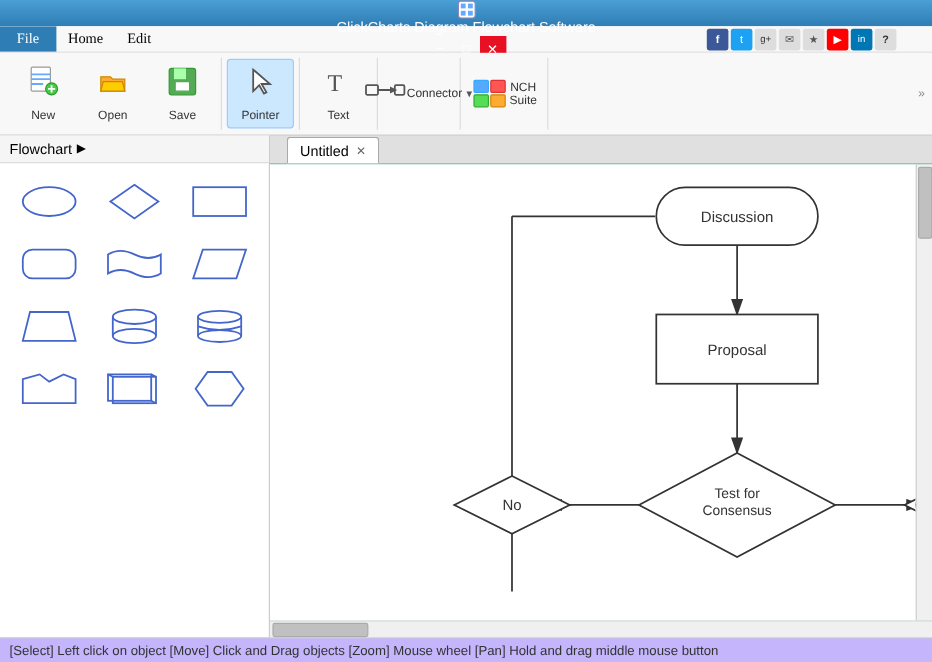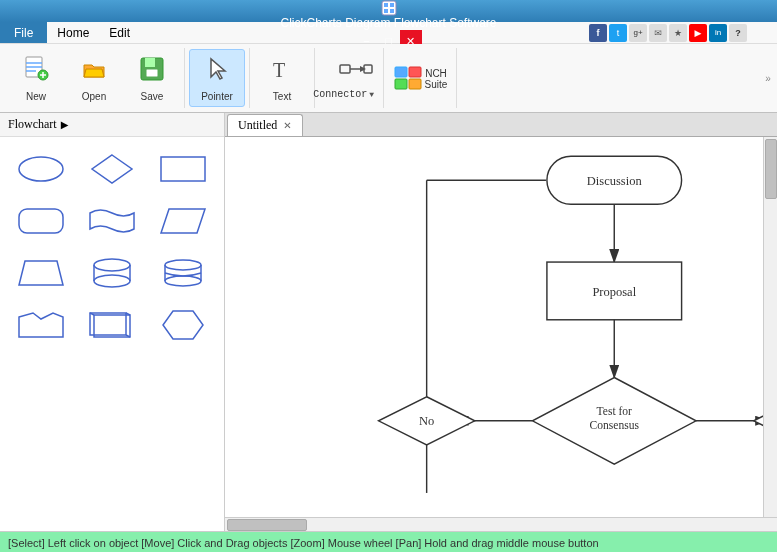--- a/index.html
+++ b/index.html
@@ -32,20 +32,21 @@
       height: 22px;
       border-bottom: 1px solid #ddd;
     }
     .menu-item {
       padding: 2px 10px;
       cursor: pointer;
       font-size: 12px;
       height: 100%;
       display: flex;
       align-items: center;
+      font-family: Liberation Serif, serif;
     }
     .menu-item.file-btn {
       background: #2e7db5;
       color: white;
       padding: 2px 14px;
     }
     .social-icon {
       width: 18px; height: 18px;
       display: flex; align-items: center; justify-content: center;
       font-size: 10px; border-radius: 2px; cursor: pointer;
@@ -94,21 +95,20 @@
       position: absolute; right: 2px; top: 50%; transform: translateY(-50%);
       font-size: 10px; color: #888; cursor: pointer;
       width: 14px; height: 20px; display: flex; align-items: center; justify-content: center;
     }
 
     
     .main-area {
       display: flex;
       height: calc(552px - 22px - 22px - 68px - 22px);
       background: #5eead4;
-      font-family: Liberation Serif, serif;
     }
 
     
     .shapes-panel {
       width: 225px;
       background: white;
       border-right: 1px solid #ccc;
       display: flex;
       flex-direction: column;
     }
@@ -136,21 +136,21 @@
       height: 44px;
       cursor: pointer;
     }
     .shape-item svg { width: 52px; height: 36px; }
 
     
     .tab-bar {
       display: flex;
       align-items: flex-end;
       background: #e0e0e0;
-      padding: 0 2px;
+      padding: 0 14px;
       border-bottom: 1px solid #aaa;
       height: 24px;
     }
     .tab {
       display: flex;
       align-items: center;
       padding: 2px 10px;
       background: white;
       border: 1px solid #aaa;
       border-bottom: none;
@@ -223,21 +223,21 @@
       border-radius: 2px;
       margin: 1px;
       width: 80px;
       margin-left: 2px;
     }
     .h-scrollbar-corner { width: 14px; background: #f0f0f0; }
 
     
     .status-bar {
       height: 22px;
-      background: #86efac;
+      background: #c4b5fd;
       border-top: 1px solid #ccc;
       display: flex;
       align-items: center;
       padding: 0 8px;
       font-size: 11px;
       color: #333;
     }
 
     
     .win-controls { display: flex; }
@@ -351,21 +351,21 @@
         <div class="toolbar-btn-icon">
           <svg width="28" height="28" viewBox="0 0 28 28">
             <text x="5" y="22" font-size="20" font-family="serif" fill="#555">T</text>
           </svg>
         </div>
         <span class="toolbar-btn-label">Text</span>
       </div>
     </div>
 
     <div class="toolbar-group">
-      <div style="display:flex;flex-direction:column;align-items:flex-end;justify-content:center;height:58px;cursor:pointer;border-radius:3px;padding:4px;border:1px solid transparent;width:60px;font-family:Liberation Mono, monospace;">
+      <div style="display:flex;flex-direction:row;align-items:center;justify-content:center;height:58px;cursor:pointer;border-radius:3px;padding:4px;border:1px solid transparent;width:60px;">
         <div>
           <svg width="36" height="28" viewBox="0 0 36 28">
             <rect x="2" y="8" width="10" height="8" rx="1" fill="none" stroke="#555" stroke-width="1.5"></rect>
             <line x1="12" y1="12" x2="24" y2="12" stroke="#555" stroke-width="1.5"></line>
             <polygon points="22,9 28,12 22,15" fill="#555"></polygon>
             <rect x="26" y="8" width="8" height="8" rx="1" fill="none" stroke="#555" stroke-width="1.5"></rect>
           </svg>
         </div>
         <div style="display:flex;align-items:center;">
           <span style="font-size:10px;color:#333;">Connector</span>

